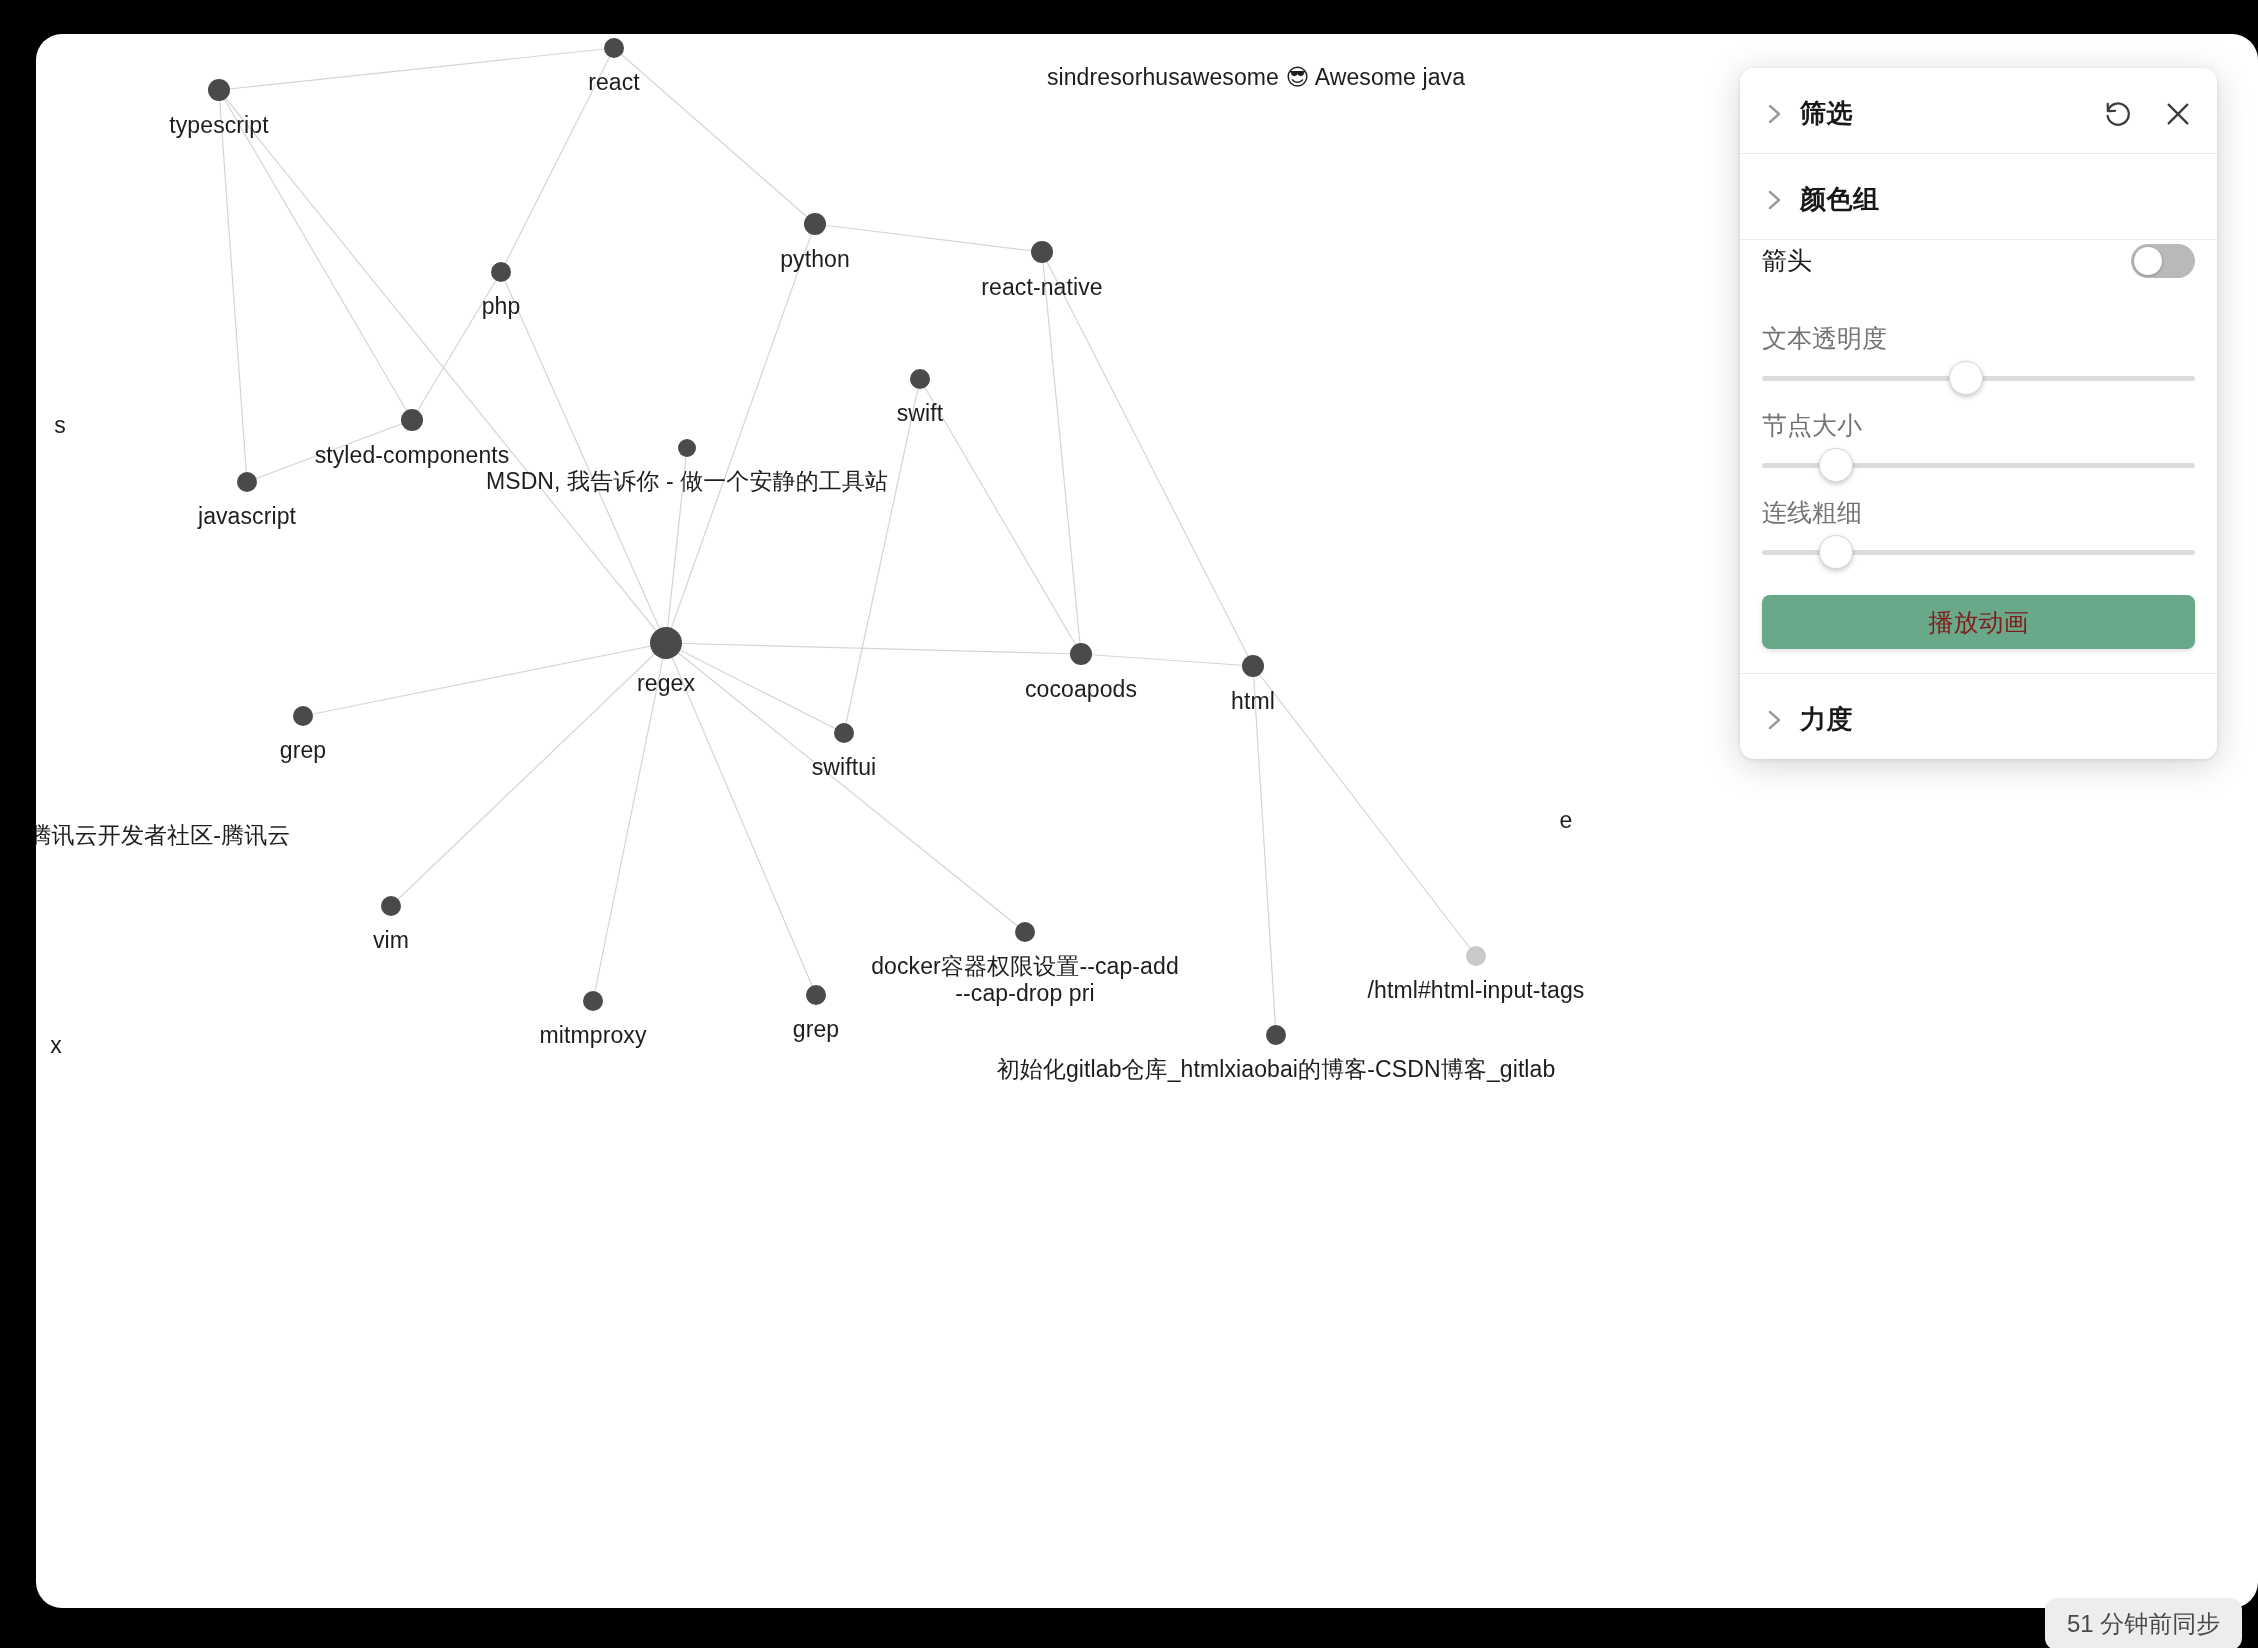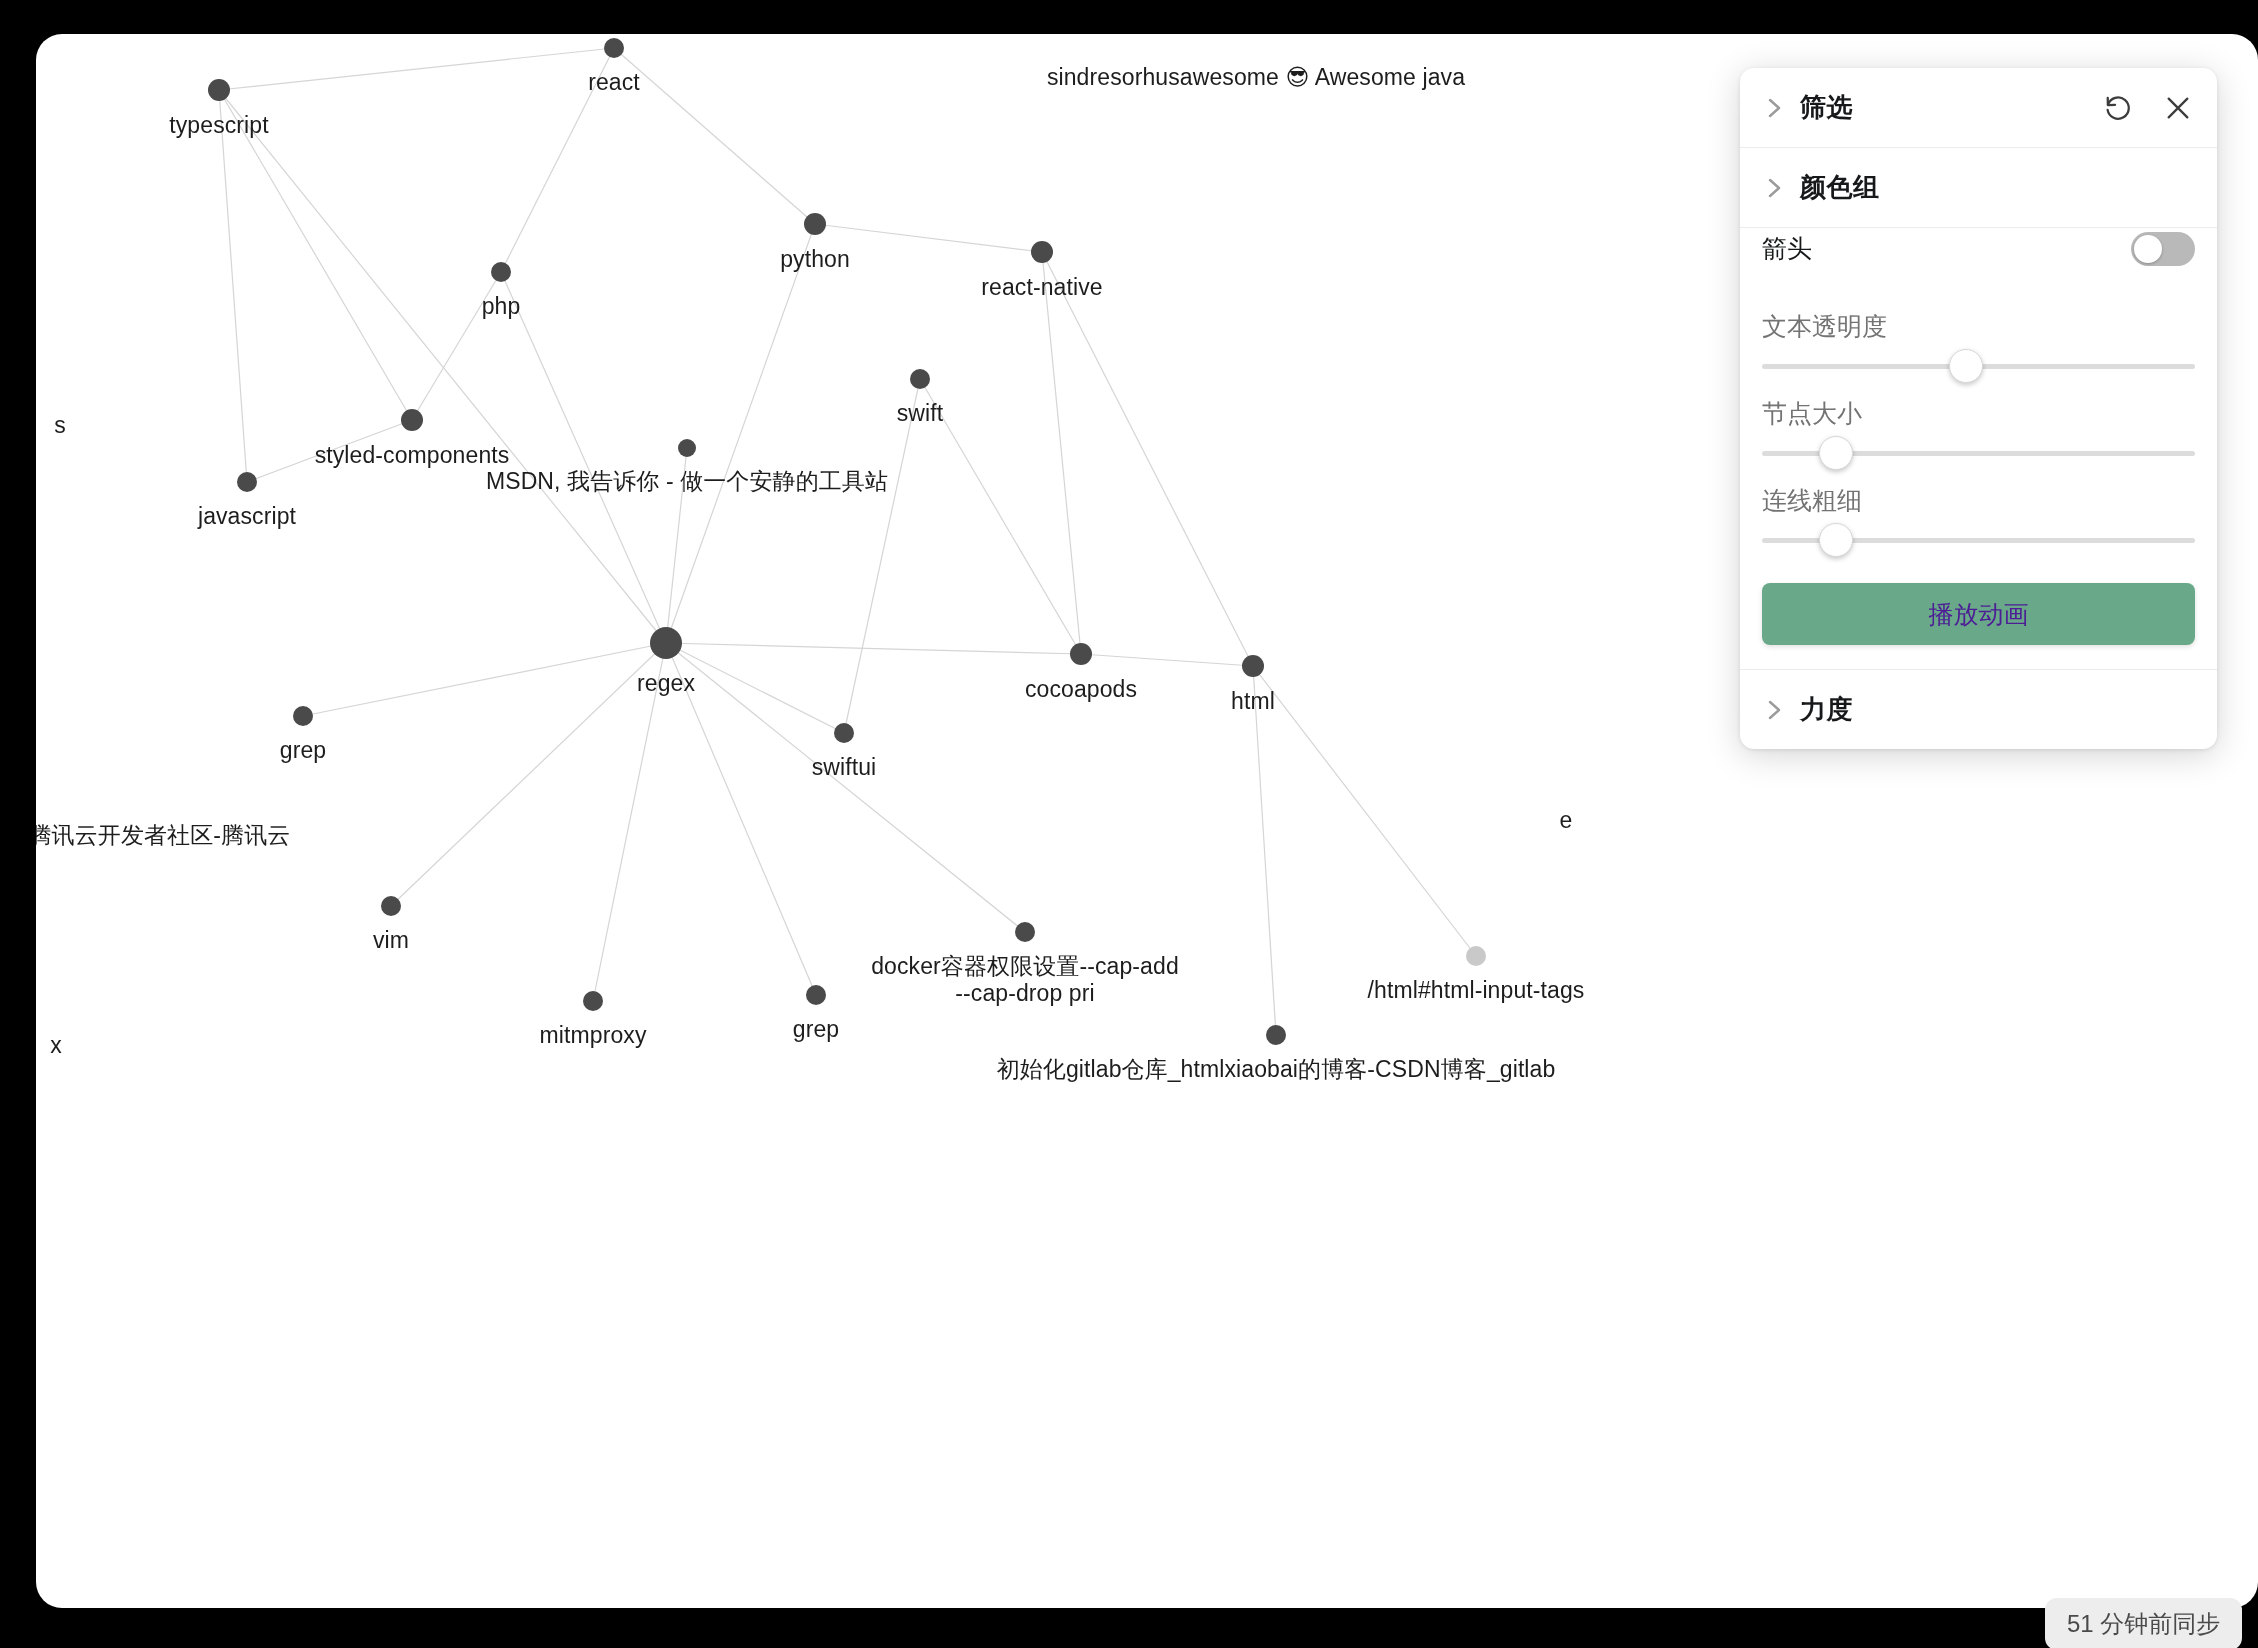--- a/index.html
+++ b/index.html
@@ -33,20 +33,21 @@
     background:#fff;border-radius:14px;
     box-shadow:0 6px 34px rgba(0,0,0,.17), 0 1px 4px rgba(0,0,0,.10);
     overflow:hidden;
     font-size:26px;color:#17181a;
   }
   .sec{border-bottom:1px solid #ececec;}
   .sec:last-child{border-bottom:none;}
   .sec-head{
     display:flex;align-items:center;height:79px;padding:0 22px 0 22px;box-sizing:border-box;
     cursor:pointer;
+    margin-top:6px;
   }
   .chev{width:26px;flex:0 0 26px;display:flex;align-items:center;justify-content:center;color:#9b9b9b;margin-right:12px;}
   .chev svg{display:block;}
   .sec-title{font-weight:bold;font-size:26px;letter-spacing:.5px;}
   .head-actions{margin-left:auto;display:flex;align-items:center;gap:26px;color:#3c3c3c;}
   .icon-btn{cursor:pointer;display:flex;align-items:center;justify-content:center;width:34px;height:34px;}
 
   .sec-body{padding:4px 22px 24px 22px;}
   .row{display:flex;justify-content:space-between;height:64px;gap:48px;}
   .row-label{font-size:25px;color:#17181a;}
@@ -57,22 +58,22 @@
 
   .slider-label{font-size:25px;color:#737373;margin-top:14px;margin-bottom:6px;}
   .slider{position:relative;height:34px;display:flex;align-items:center;cursor:pointer;}
   .slider .track{position:absolute;left:0;right:0;height:5px;border-radius:3px;background:#dcdcdc;}
   .slider .thumb{
     position:absolute;width:32px;height:32px;border-radius:50%;background:#fff;
     border:1px solid #d8d8d8;box-shadow:0 2px 5px rgba(0,0,0,.22);transform:translateX(-50%);
   }
 
   .play-btn{
-    margin-top:26px;width:100%;height:62px;border:none;border-radius:8px;
-    background:#6aa88a;color:#4c1d95;font-size:25px;cursor:pointer;
+    margin-top:26px;width:100%;height:54px;border:none;border-radius:8px;
+    background:#6aa88a;color:#7f1d1d;font-size:25px;cursor:pointer;
     font-family:"Liberation Sans","DejaVu Sans",sans-serif;
     box-shadow:0 2px 5px rgba(0,0,0,.12);
   }
 
   
   #status-pill{
     position:absolute;left:2045px;top:1598px;
     background:#ededed;border-radius:12px;padding:10px 22px;
     font-size:24px;color:#4a4a4a;white-space:nowrap;
   }

